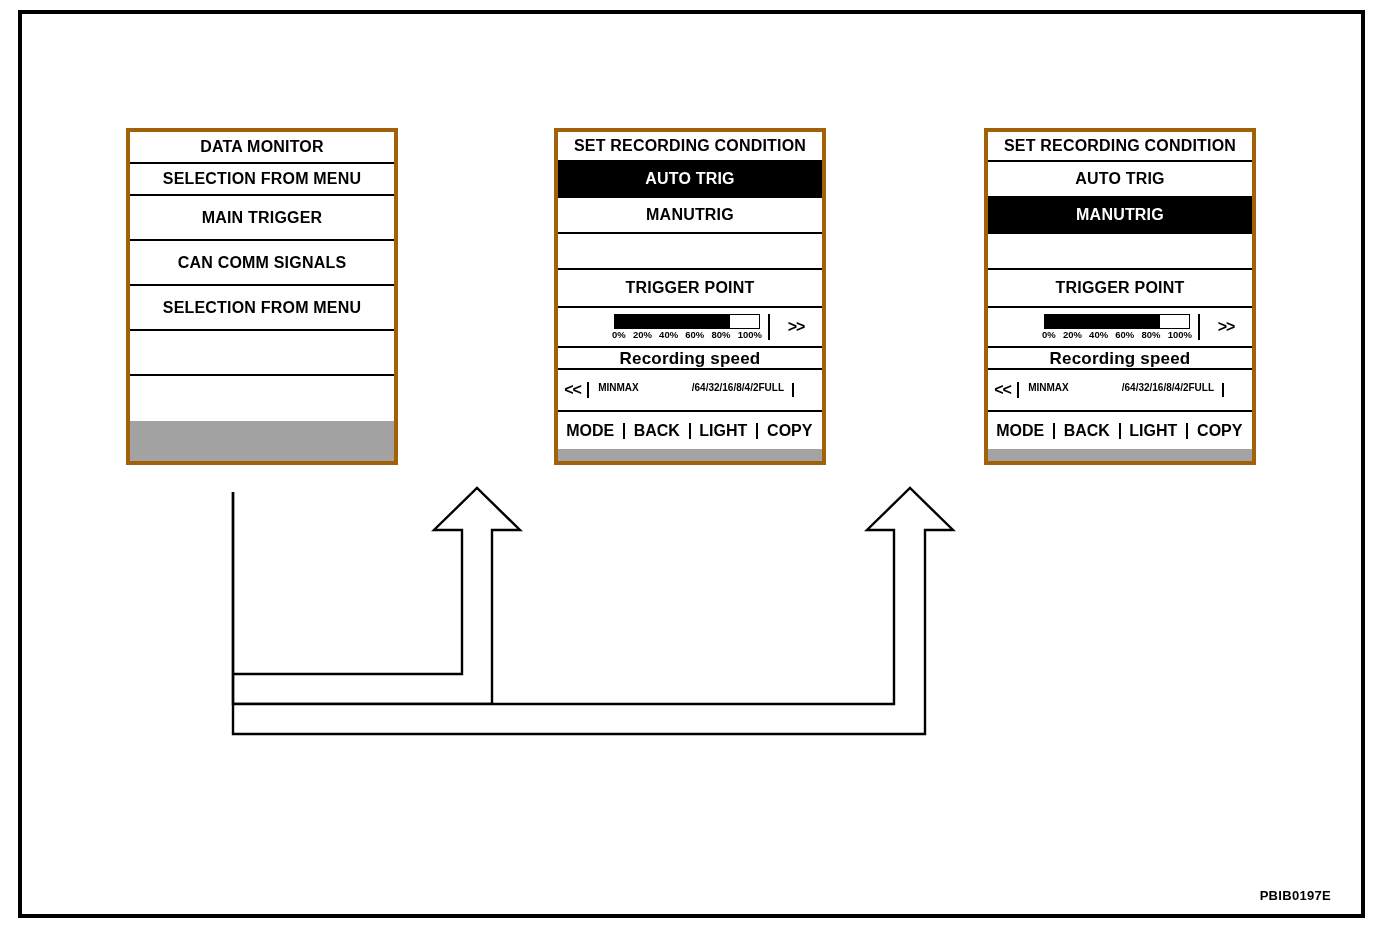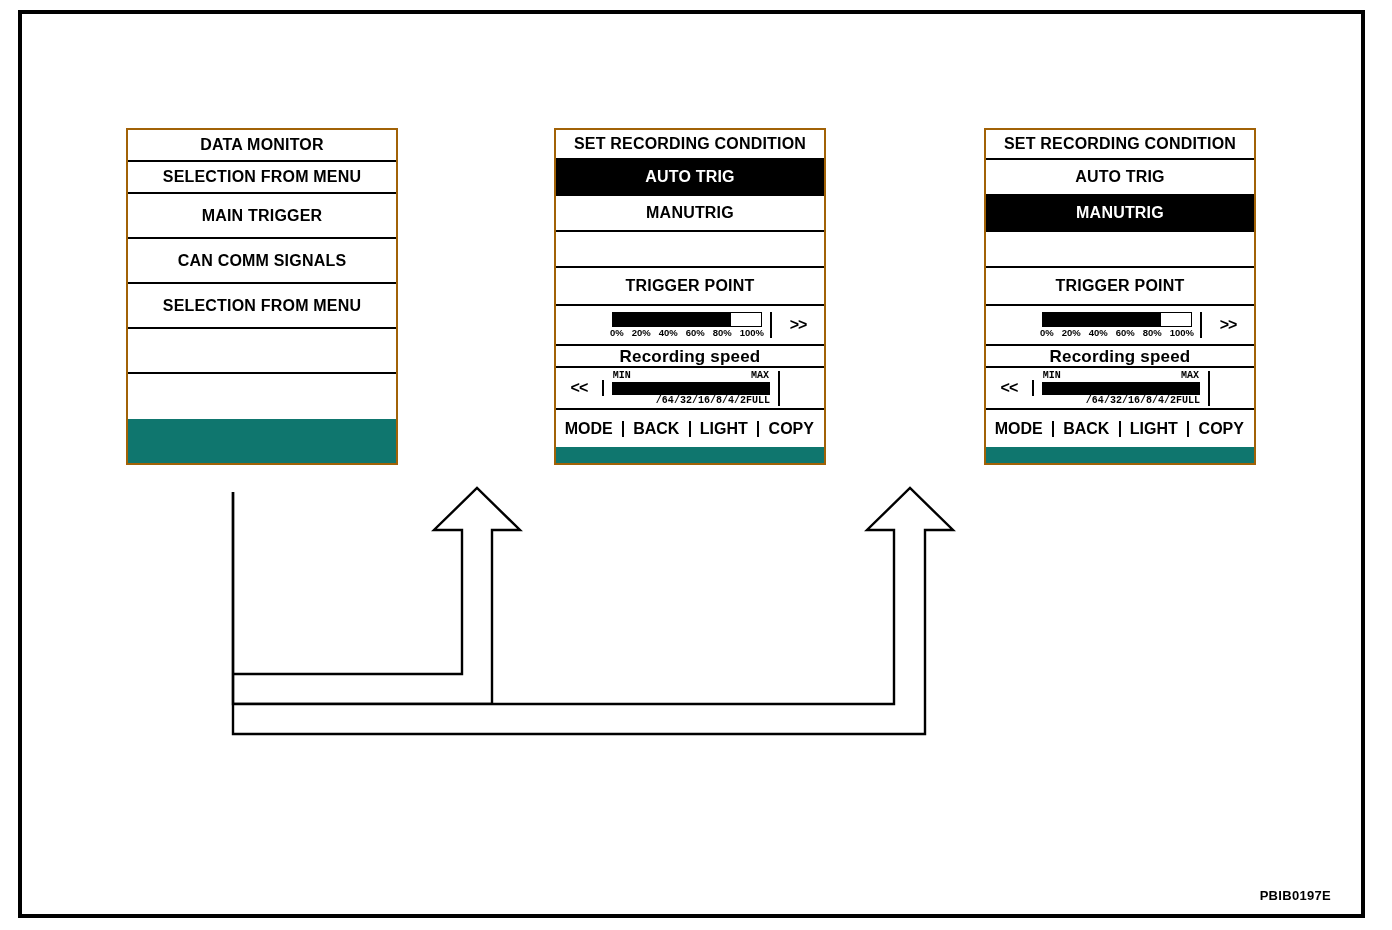--- a/index.html
+++ b/index.html
@@ -23,23 +23,23 @@
     width: 1347px;
     height: 908px;
     border: 4px solid #000;
     box-sizing: border-box;
     background: #ffffff;
   }
 
   
   .screen {
     position: absolute;
-    border: 2px solid #a16207;
-    box-sizing: border-box;
-    background: #0f766e;
+    border: 4px solid #a16207;
+    box-sizing: border-box;
+    background: #a3a3a3;
   }
   .screen .row {
     border-bottom: 2px solid #000;
     box-sizing: border-box;
     display: flex;
     align-items: center;
     justify-content: center;
     position: relative;
     background: #ffffff;
   }
@@ -138,23 +138,21 @@
     padding: 0 0px;
   }
   .gauge-ticks span { white-space: nowrap; }
 
   
   .speed {
     width: 100%;
     padding: 0 6px;
     box-sizing: border-box;
     display: flex;
-    flex-direction: column;
     justify-content: center;
-    font-family: Liberation Mono, monospace;
   }
   .speed-minmax {
     display: flex;
     justify-content: space-between;
     font-size: 10px;
     font-weight: bold;
     line-height: 1;
     padding: 0 3px 1px 3px;
   }
   .speed-track {

